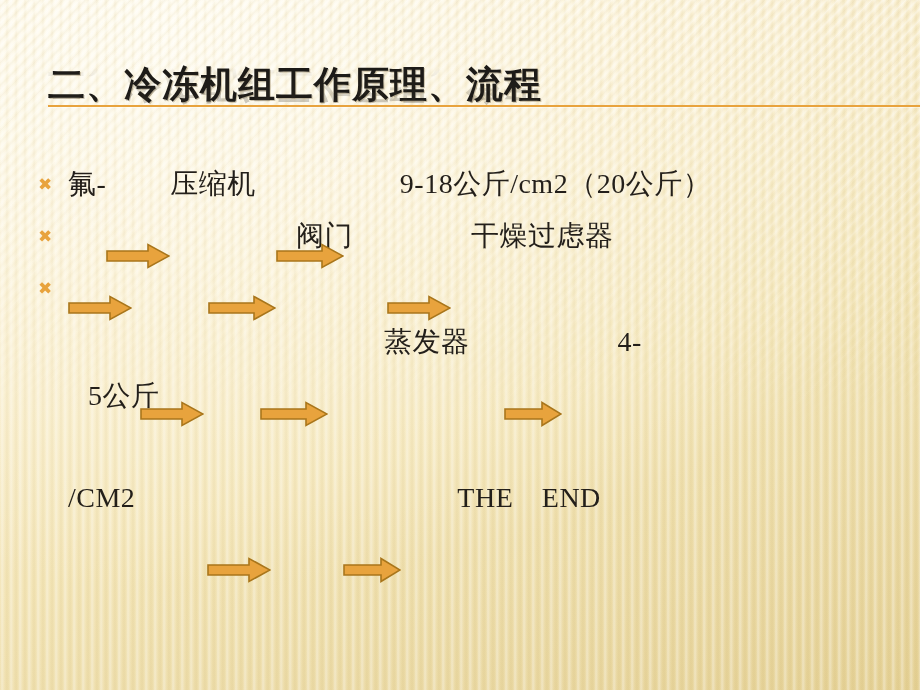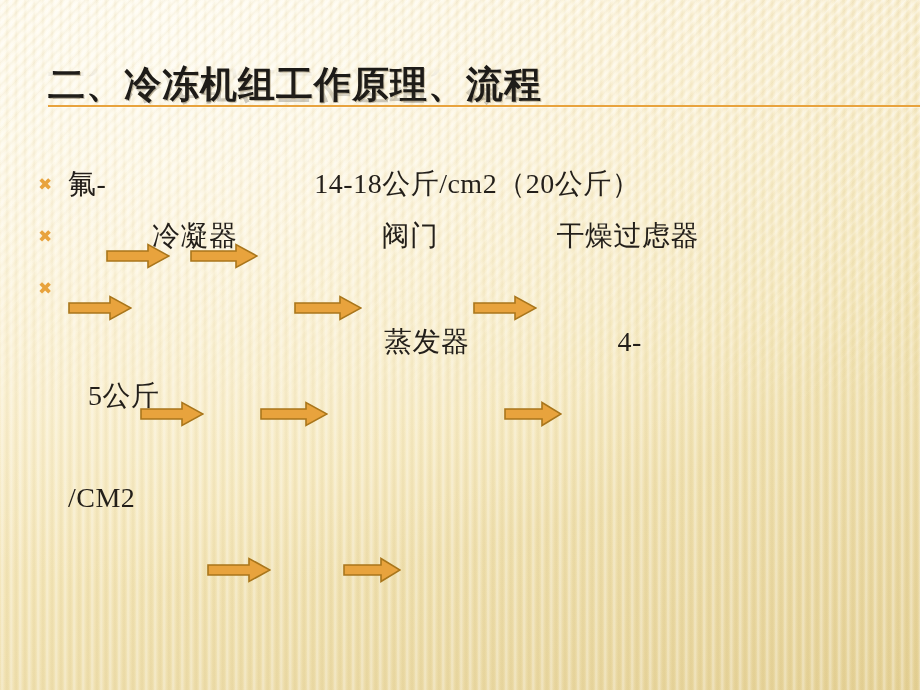--- a/index.html
+++ b/index.html
@@ -190,39 +190,39 @@
     <div id="body">
 
       <div class="line">
         <span class="bullet">✖</span>
         <span class="txt">氟-</span>
         <span class="arrow">
           <svg width="64" height="26" viewBox="0 0 64 26">
             <path d="M1 8 H42 V1.5 L63 13 L42 24.5 V18 H1 Z" fill="#e8a33d" stroke="#a9761b" stroke-width="1.6" stroke-linejoin="miter"></path>
           </svg>
         </span>
+        <span class="txt">压缩机</span>
         <span class="spacer-20"></span>
         <span class="arrow w68">
           <svg width="68" height="26" viewBox="0 0 68 26">
             <path d="M1 8 H46 V1.5 L67 13 L46 24.5 V18 H1 Z" fill="#e8a33d" stroke="#a9761b" stroke-width="1.6" stroke-linejoin="miter"></path>
           </svg>
         </span>
         <span class="spacer-56"></span>
-        <span class="txt">14-18公斤/cm2（20公斤）</span>
+        <span class="txt">9-18公斤/cm2（20公斤）</span>
       </div>
 
       <div class="line">
         <span class="bullet">✖</span>
         <span class="arrow">
           <svg width="64" height="26" viewBox="0 0 64 26">
             <path d="M1 8 H42 V1.5 L63 13 L42 24.5 V18 H1 Z" fill="#e8a33d" stroke="#a9761b" stroke-width="1.6" stroke-linejoin="miter"></path>
           </svg>
         </span>
         <span class="spacer-20"></span>
-        <span class="txt">冷凝器</span>
         <span class="spacer-56"></span>
         <span class="arrow w68">
           <svg width="68" height="26" viewBox="0 0 68 26">
             <path d="M1 8 H46 V1.5 L67 13 L46 24.5 V18 H1 Z" fill="#e8a33d" stroke="#a9761b" stroke-width="1.6" stroke-linejoin="miter"></path>
           </svg>
         </span>
         <span class="spacer-20"></span>
         <span class="txt">阀门</span>
         <span class="spacer-34"></span>
         <span class="arrow">
@@ -281,17 +281,18 @@
             <path d="M1 8 H42 V1.5 L63 13 L42 24.5 V18 H1 Z" fill="#e8a33d" stroke="#a9761b" stroke-width="1.6" stroke-linejoin="miter"></path>
           </svg>
         </span>
         <span class="spacer-72"></span>
         <span class="arrow w58">
           <svg width="58" height="26" viewBox="0 0 58 26">
             <path d="M1 8 H38 V1.5 L57 13 L38 24.5 V18 H1 Z" fill="#e8a33d" stroke="#a9761b" stroke-width="1.6" stroke-linejoin="miter"></path>
           </svg>
         </span>
         <span class="spacer-56"></span>
+        <span class="txt">THE　END</span>
       </div>
 
     </div>
   </div>
 </div>
 
 </body></html>

